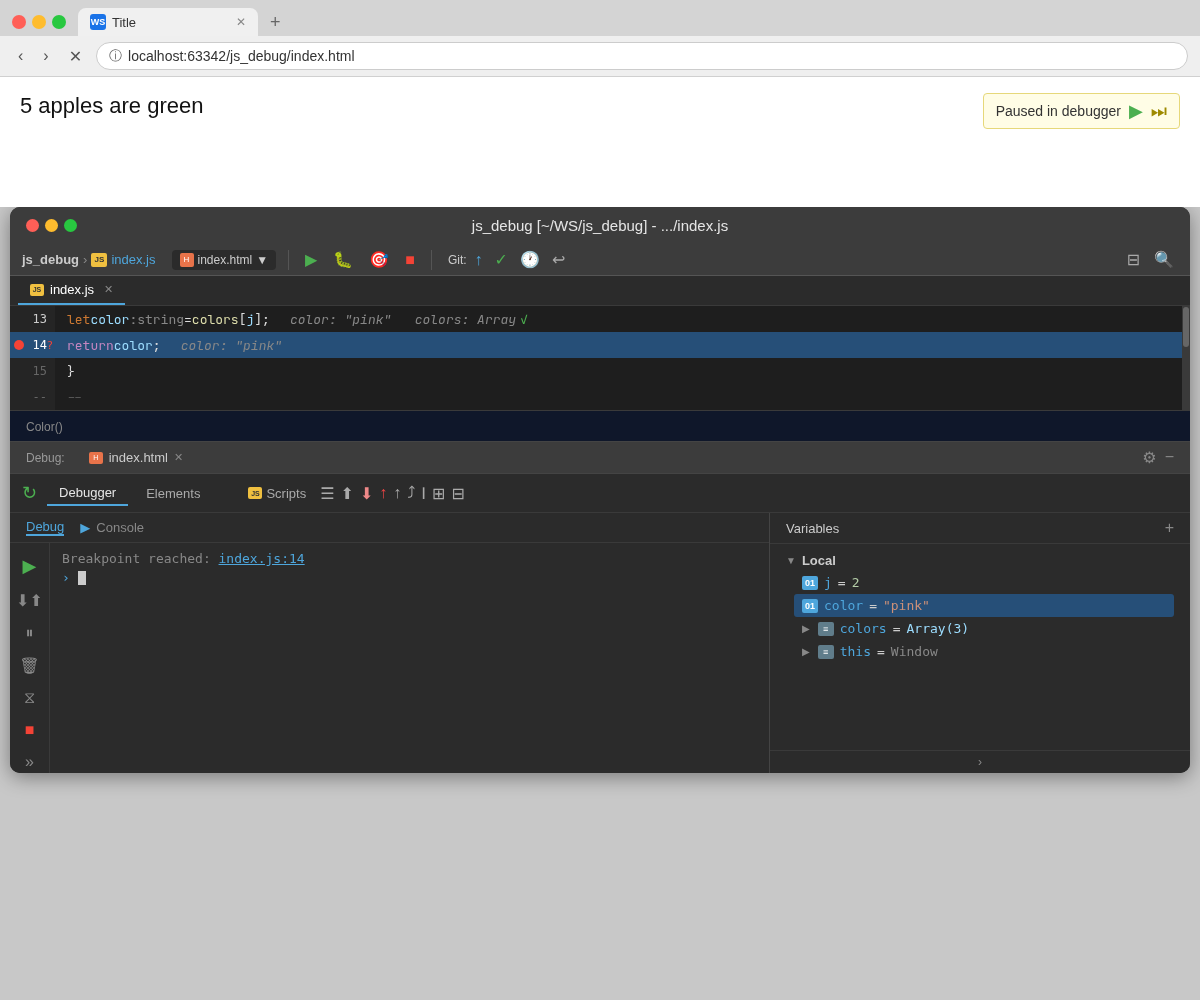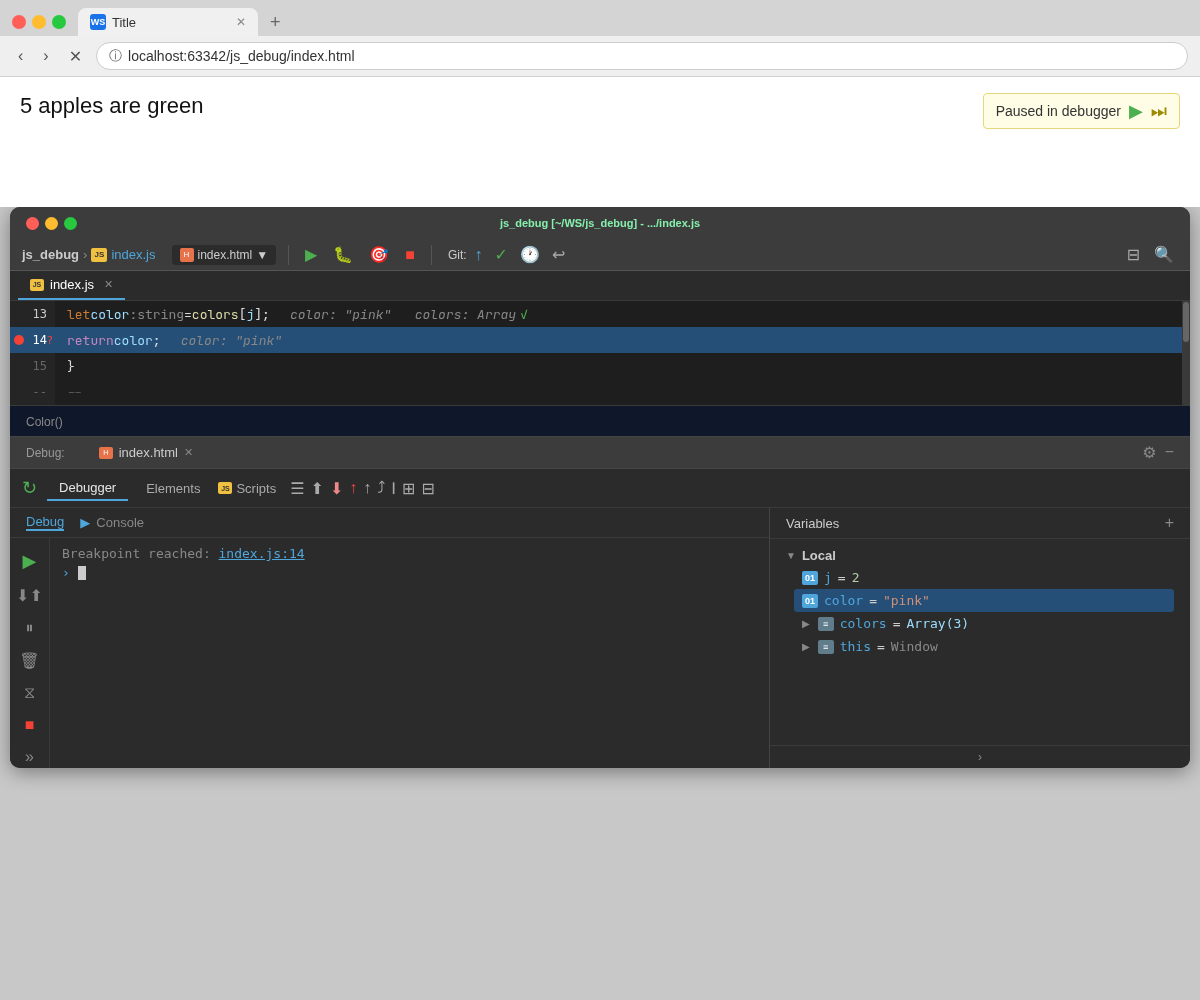--- a/index.html
+++ b/index.html
@@ -27,21 +27,21 @@
     .debug-resume-icon { color: #4caf50; font-size: 18px; }
     .debug-step-icon { color: #9e8a00; font-size: 18px; }
 
     
     .ide-window { background: #2b2b2b; border-radius: 10px; margin: 0 10px 10px; box-shadow: 0 4px 20px rgba(0,0,0,0.4); overflow: hidden; }
     .ide-title-bar { background: #3c3c3c; padding: 10px 16px; display: flex; align-items: center; justify-content: center; position: relative; }
     .ide-title-controls { position: absolute; left: 16px; display: flex; gap: 6px; }
     .itc-red { width: 13px; height: 13px; border-radius: 50%; background: #ff5f57; }
     .itc-yellow { width: 13px; height: 13px; border-radius: 50%; background: #febc2e; }
     .itc-green { width: 13px; height: 13px; border-radius: 50%; background: #28c840; }
-    .ide-title-text { font-size: 11px; color: #86efac; font-weight: bold; }
+    .ide-title-text { font-size: 15px; color: #e5e5e5; }
 
     
     .ide-toolbar { background: #3c3c3c; border-bottom: 1px solid #555; padding: 4px 12px; display: flex; align-items: center; gap: 8px; }
     .breadcrumb { display: flex; align-items: center; gap: 4px; font-size: 13px; }
     .breadcrumb-project { color: #ccc; font-weight: 600; }
     .breadcrumb-sep { color: #888; }
     .breadcrumb-file { color: #4ea6dc; display: flex; align-items: center; gap: 4px; }
     .file-icon { width: 16px; height: 14px; background: #f0c040; border-radius: 2px; font-size: 8px; color: #333; font-weight: bold; display: flex; align-items: center; justify-content: center; }
     .js-icon { background: #f0c040; }
     .html-icon { background: #e8734a; color: white; }
@@ -74,33 +74,33 @@
     .op { color: #ddd; }
     .comment-val { color: #888; font-style: italic; margin-left: 20px; }
     .green-check { color: #4caf50; margin-left: 4px; }
 
     
     .editor-breadcrumb { background: #0f172a; padding: 6px 16px; border-top: 1px solid #3a3a3a; }
     .editor-breadcrumb-text { font-size: 12px; color: #888; }
 
     
     .debug-panel { background: #2b2b2b; border-top: 1px solid #444; }
-    .debug-header { background: #3c3c3c; padding: 6px 16px; display: flex; align-items: center; gap: 26px; border-bottom: 1px solid #444; }
+    .debug-header { background: #3c3c3c; padding: 6px 16px; display: flex; align-items: center; gap: 16px; border-bottom: 1px solid #444; }
     .debug-label { font-size: 12px; color: #999; }
     .debug-tab-active { display: flex; align-items: center; gap: 6px; font-size: 13px; color: #ccc; padding: 2px 8px; }
     .debug-tab-close { color: #888; font-size: 11px; cursor: pointer; }
     .debug-header-right { margin-left: auto; display: flex; gap: 8px; }
     .debug-gear { color: #888; font-size: 16px; cursor: pointer; }
     .debug-minus { color: #888; font-size: 16px; cursor: pointer; }
 
     
     .debug-toolbar { background: #2b2b2b; padding: 4px 8px; display: flex; align-items: center; gap: 6px; border-bottom: 1px solid #3a3a3a; }
     .dbg-tab { font-size: 13px; padding: 4px 12px; cursor: pointer; color: #aaa; }
     .dbg-tab.active { color: #e5e5e5; border-bottom: 2px solid #4ea6dc; }
-    .scripts-icon { display: flex; align-items: center; gap: 4px; font-size: 13px; color: #aaa; cursor: pointer; }
+    .scripts-icon { display: flex; align-items: center; gap: 4px; font-size: 13px; color: #aaa; cursor: pointer; margin-left: 30px; }
     .debug-actions { margin-left: 8px; display: flex; gap: 6px; }
     .dbg-action { font-size: 16px; cursor: pointer; background: none; border: none; color: #aaa; }
 
     
     .debug-content { display: flex; height: 260px; }
     .debug-left { width: 760px; border-right: 1px solid #444; display: flex; flex-direction: column; }
     .debug-frames { display: flex; align-items: center; gap: 16px; padding: 6px 16px; border-bottom: 1px solid #3a3a3a; }
     .frames-tab { font-size: 13px; color: #888; cursor: pointer; }
     .frames-tab.active { color: #4ea6dc; border-bottom: 2px solid #4ea6dc; }
     .console-tab { display: flex; align-items: center; gap: 6px; font-size: 13px; color: #888; cursor: pointer; }

